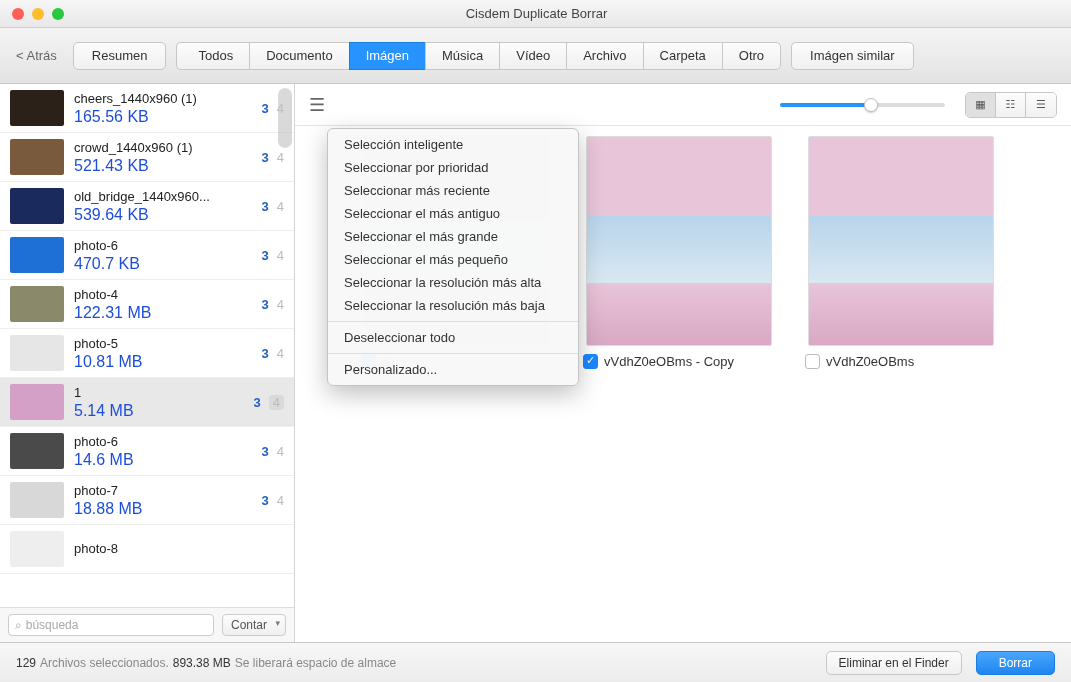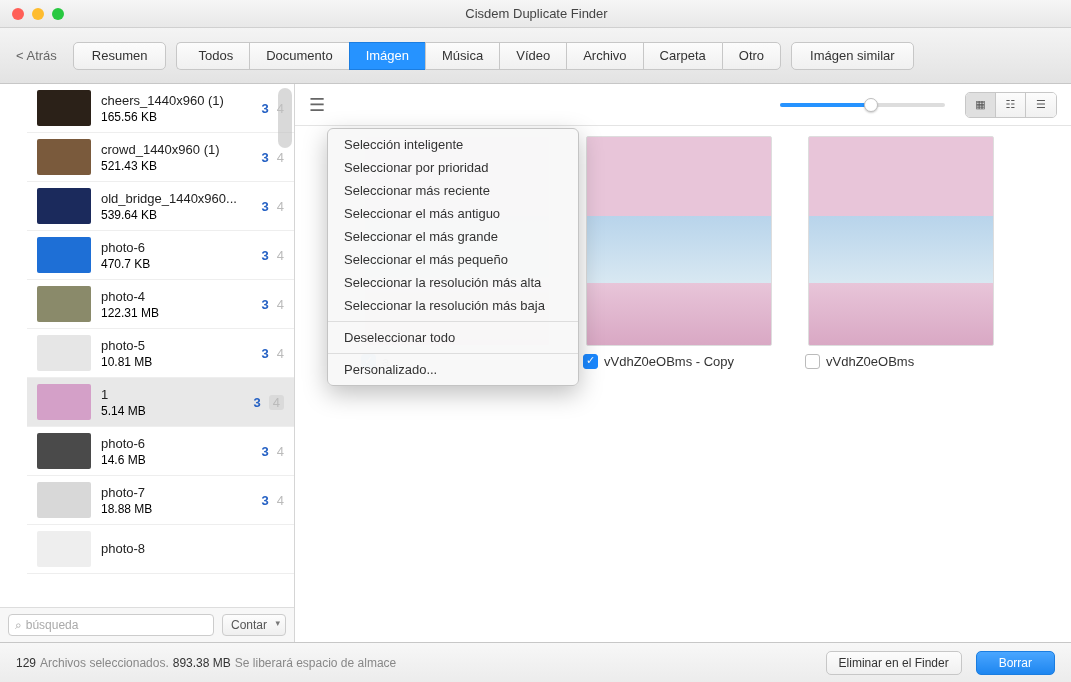--- a/index.html
+++ b/index.html
@@ -19,27 +19,27 @@
 
 .seggroup { display: flex; }
 .seggroup .seg { height: 28px; padding: 0 16px; border: 1px solid #c7c7c7; border-right: none; background: linear-gradient(#fcfcfc,#f0f0f0); color: #333; cursor: pointer; font-size: 13px; display: flex; align-items: center; }
 .seggroup .seg:first-child { border-top-left-radius: 5px; border-bottom-left-radius: 5px; padding-left: 21px; }
 .seggroup .seg:last-child { border-right: 1px solid #c7c7c7; border-top-right-radius: 5px; border-bottom-right-radius: 5px; }
 .seg.active { background: #2693ff; color: #fff; border-color: #1b7de0; }
 
 .content { flex: 1; display: flex; overflow: hidden; }
 
 .sidebar { width: 295px; background: #fff; border-right: 1px solid #d5d5d5; display: flex; flex-direction: column; position: relative; }
-.list { flex: 1; overflow-y: auto; margin-left: 27px; }
+.list { flex: 1; overflow-y: auto; }
 .row { display: flex; align-items: center; padding: 6px 10px; border-bottom: 1px solid #eee; cursor: pointer; }
 .row.selected { background: #e8e8e8; }
 .thumb { width: 54px; height: 36px; border-radius: 2px; flex-shrink: 0; margin-right: 10px; }
 .rowinfo { flex: 1; min-width: 0; }
 .rowname { font-size: 13px; color: #222; white-space: nowrap; overflow: hidden; text-overflow: ellipsis; }
-.rowsize { font-size: 12px; color: #000000; margin-top: 2px; }
+.rowsize { font-size: 16px; color: #1d4ed8; margin-top: 2px; }
 .counts { display: flex; gap: 8px; font-size: 13px; }
 .counts .c1 { color: #2561c4; font-weight: 600; }
 .counts .c2 { color: #bbb; }
 .row.selected .c2 { background: #dadada; padding: 0 4px; border-radius: 3px; }
 
 .sidebar-bottom { border-top: 1px solid #ddd; padding: 6px 8px; display: flex; gap: 8px; align-items: center; background: #f7f7f7; }
 .search { flex: 1; height: 22px; border: 1px solid #ccc; border-radius: 4px; background: #fff; display: flex; align-items: center; padding: 0 6px; color: #aaa; font-size: 12px; gap: 4px; }
 .dropdown { height: 22px; border: 1px solid #ccc; border-radius: 4px; background: linear-gradient(#fdfdfd,#efefef); padding: 0 18px 0 8px; font-size: 12px; color: #555; position: relative; cursor: pointer; display: flex; align-items: center; }
 .dropdown::after { content: "▾"; position: absolute; right: 5px; top: 3px; font-size: 9px; color: #777; }
 
@@ -78,21 +78,21 @@
 </style>
 </head>
 <body>
 
 <div class="titlebar">
   <div class="traffic">
     <div class="dot red"></div>
     <div class="dot yellow"></div>
     <div class="dot green"></div>
   </div>
-  <div class="title">Cisdem Duplicate Finder</div>
+  <div class="title">Cisdem Duplicate Borrar</div>
   <div style="width:50px"></div>
 </div>
 
 <div class="toolbar">
   <div class="back">&lt; Atrás</div>
   <div class="btn">Resumen</div>
   <div class="seggroup" id="tabs">
       <div class="seg">Todos</div>
       <div class="seg">Documento</div>
       <div class="seg active">Imágen</div>

